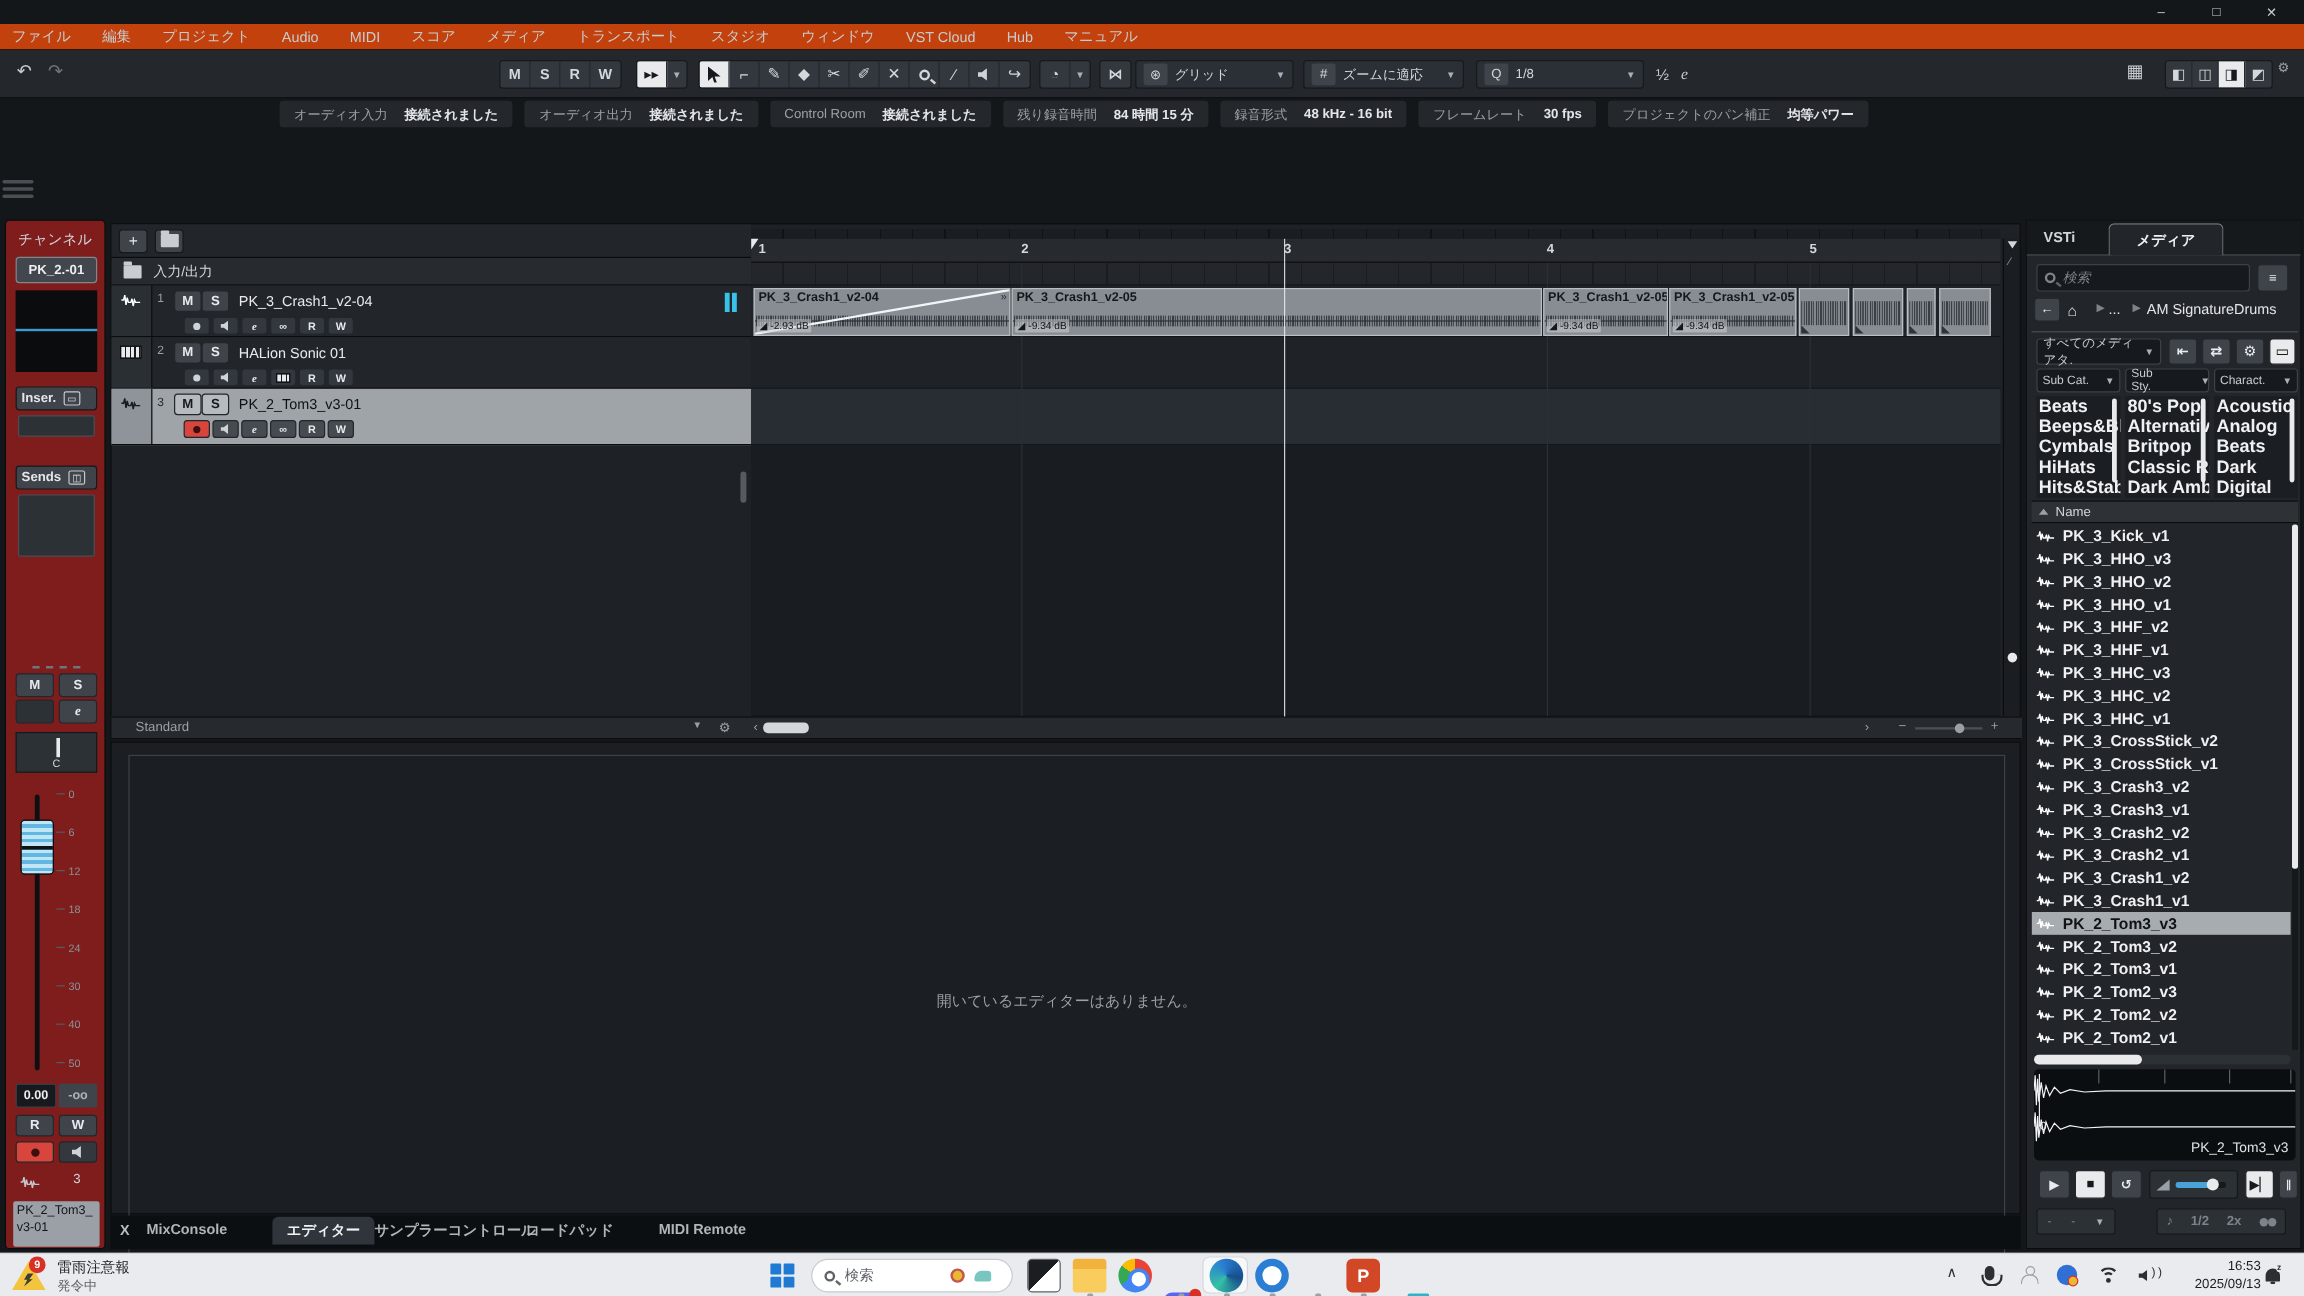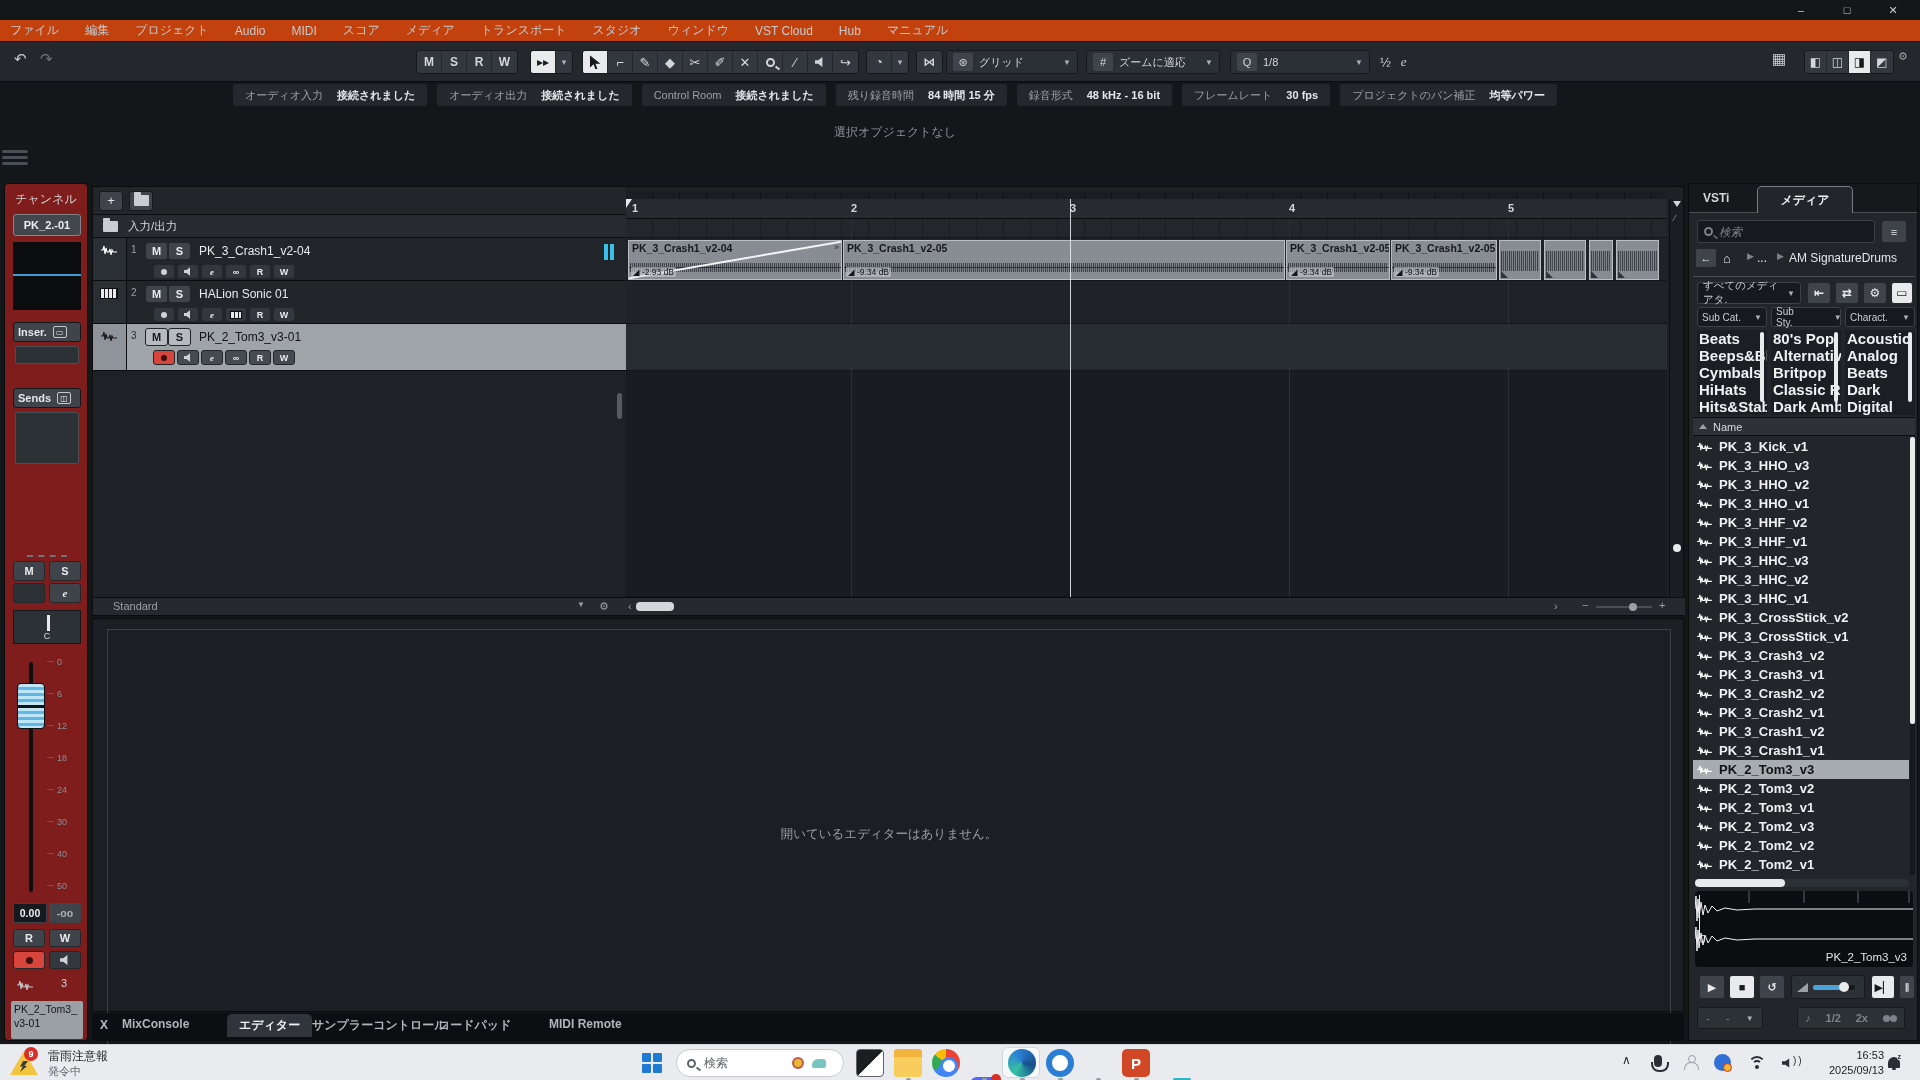--- a/index.html
+++ b/index.html
@@ -371,21 +371,20 @@
         <span class="lab">フレームレート</span>
         <span class="val">30 fps</span>
       </div>
 
       <div class="stpill">
         <span class="lab">プロジェクトのパン補正</span>
         <span class="val">均等パワー</span>
       </div>
     </div>
 
-  <div class="abs infoline">選択オブジェクトなし</div>
   <div class="abs grip">
       <div></div>
       <div></div>
       <div></div>
     </div>
 
   <div class="abs channel">
     <div class="ch-title">チャンネル</div>
     <div class="ch-name">PK_2.-01</div>
     <div class="ch-display">

